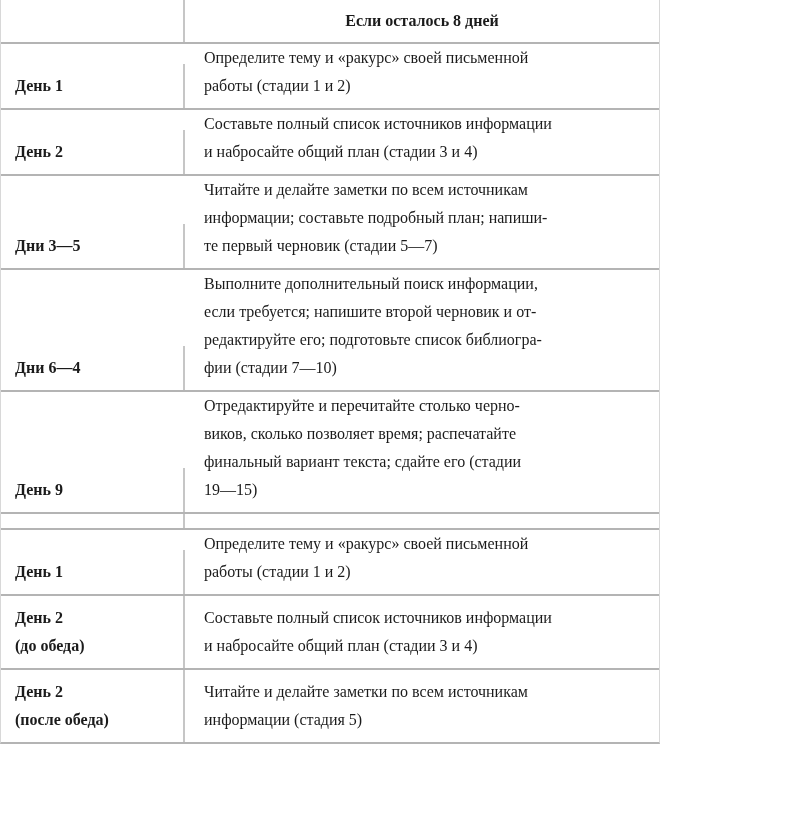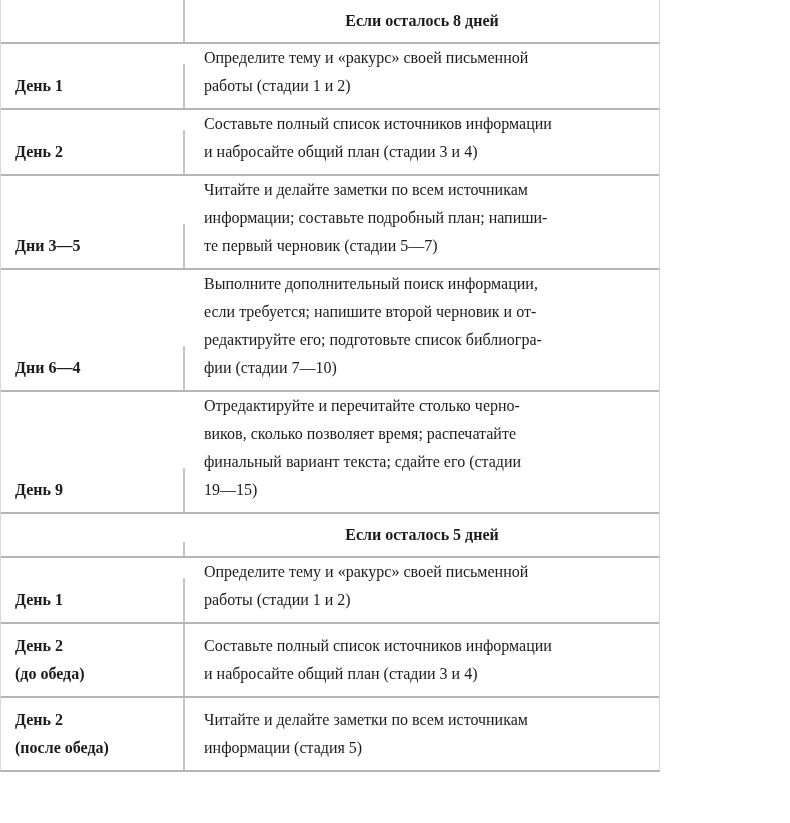--- a/index.html
+++ b/index.html
@@ -87,21 +87,20 @@
     <div class="row">
       <div class="cell day-cell">День 9</div>
       <div class="cell task-cell">Отредактируйте и перечитайте столько черно-
 виков, сколько позволяет время; распечатайте
 финальный вариант текста; сдайте его (стадии
 19—15)</div>
     </div>
 
     <div class="row header-row">
       <div class="cell day-cell"></div>
-      <div class="cell task-cell">Если осталось 5 дней</div>
     </div>
 
     <div class="row">
       <div class="cell day-cell">День 1</div>
       <div class="cell task-cell">Определите тему и «ракурс» своей письменной
 работы (стадии 1 и 2)</div>
     </div>
     <div class="row">
       <div class="cell day-cell">День 2
 (до обеда)</div>

